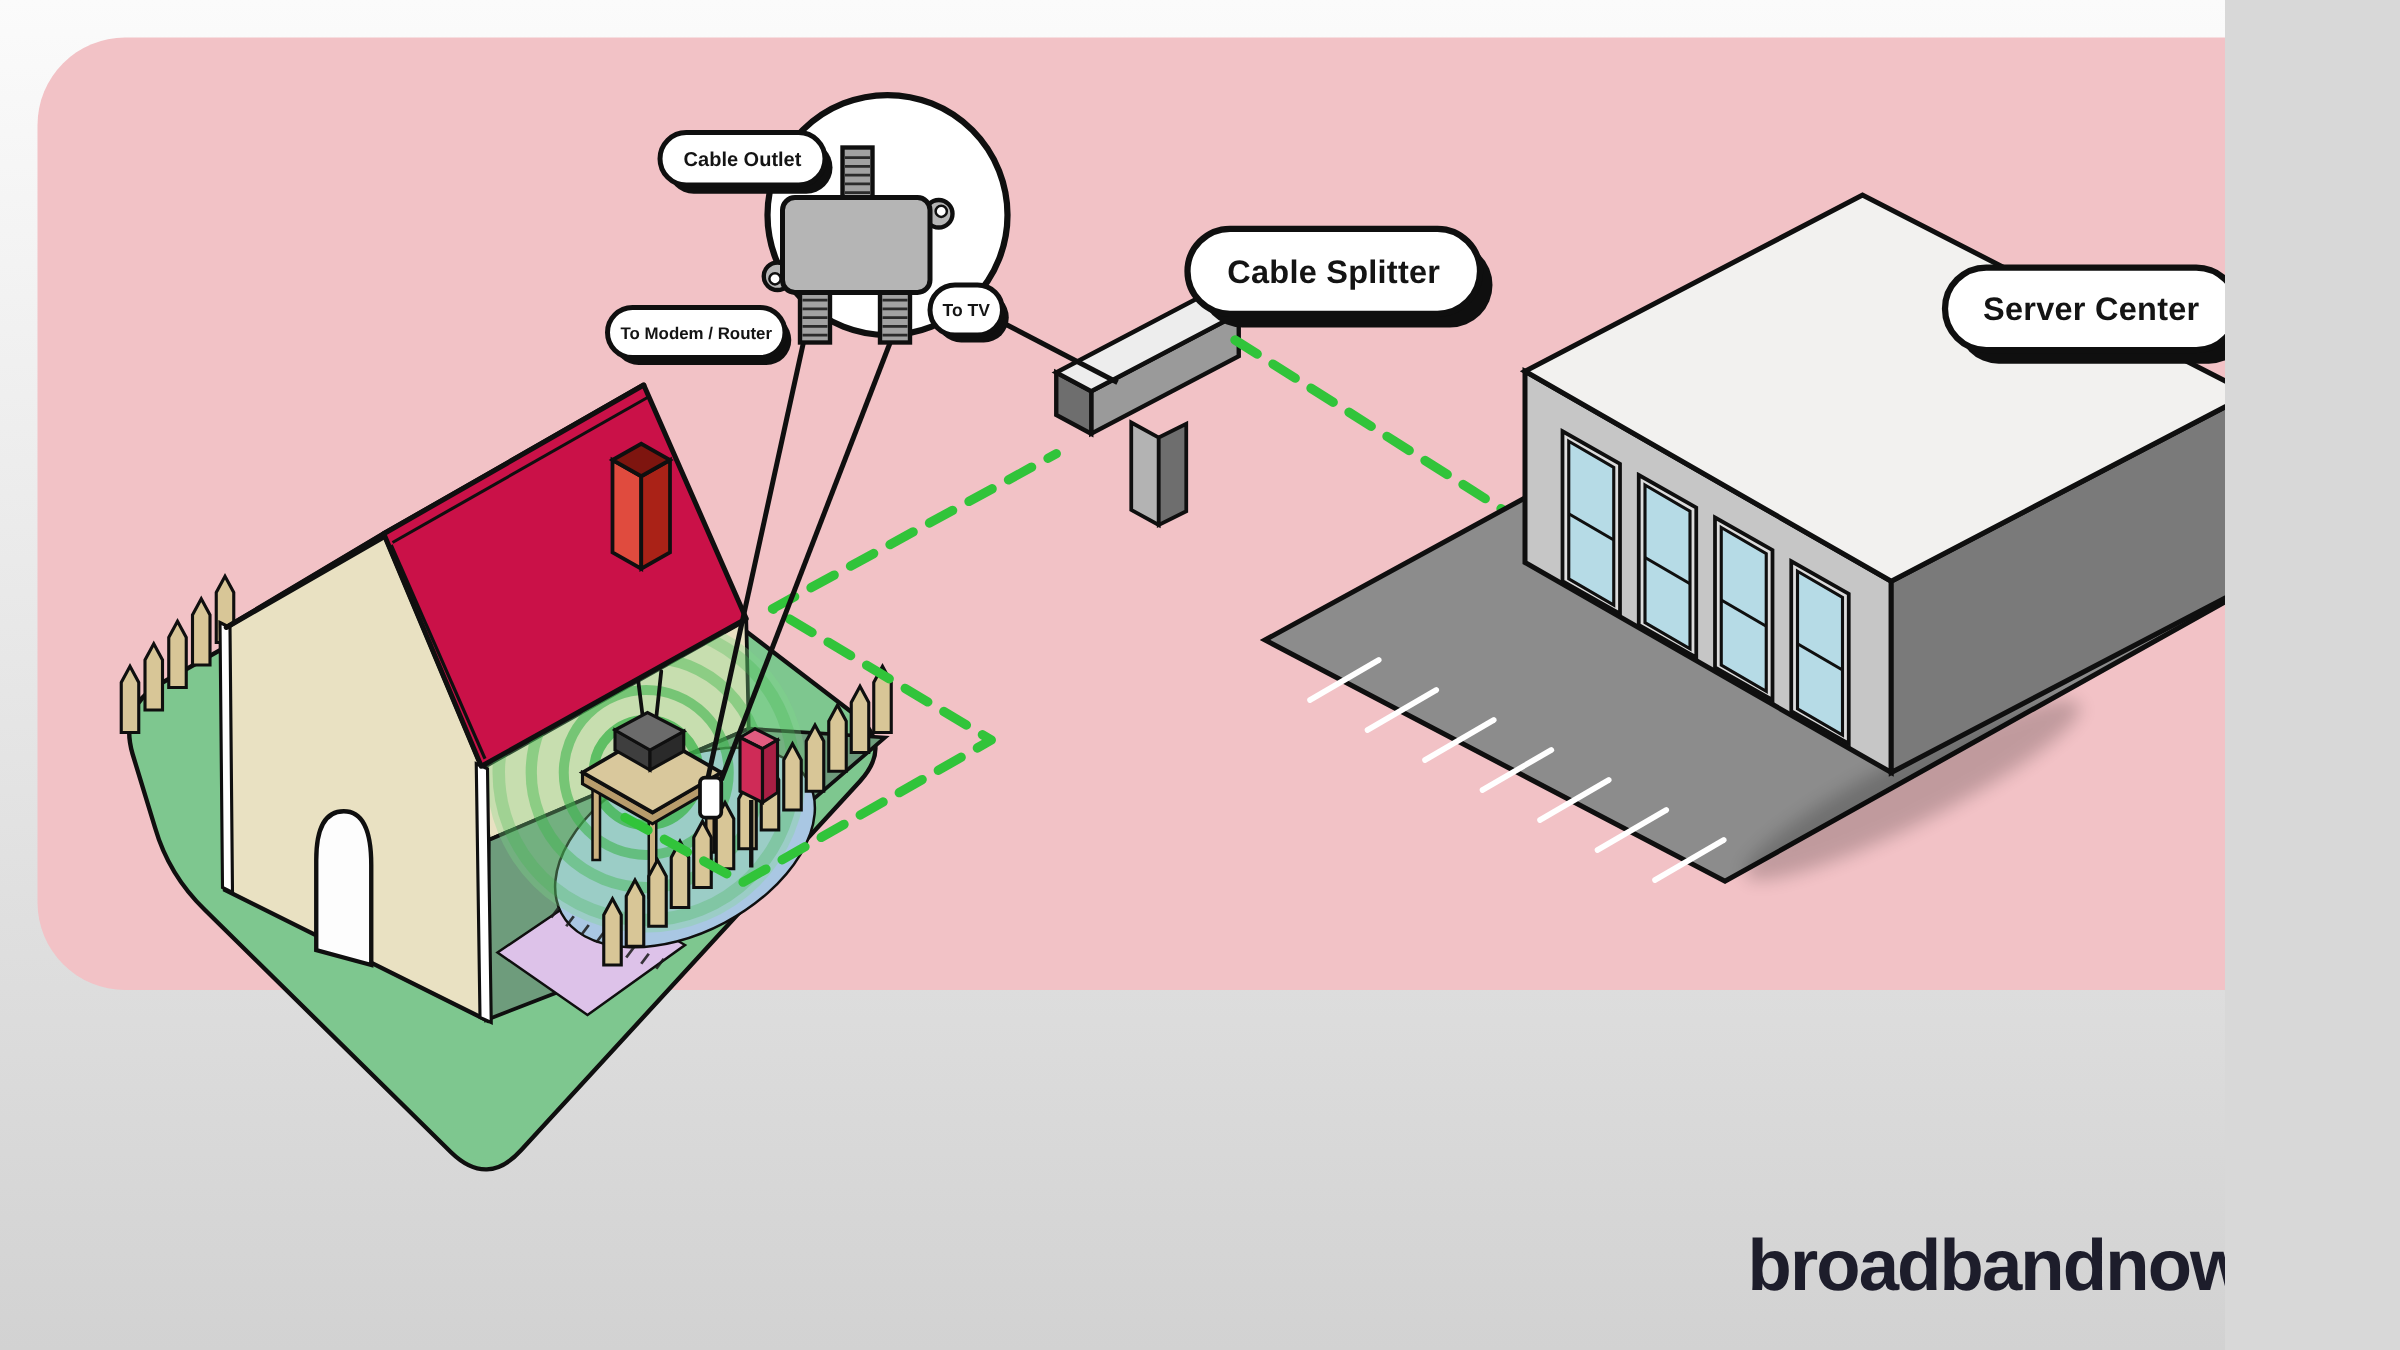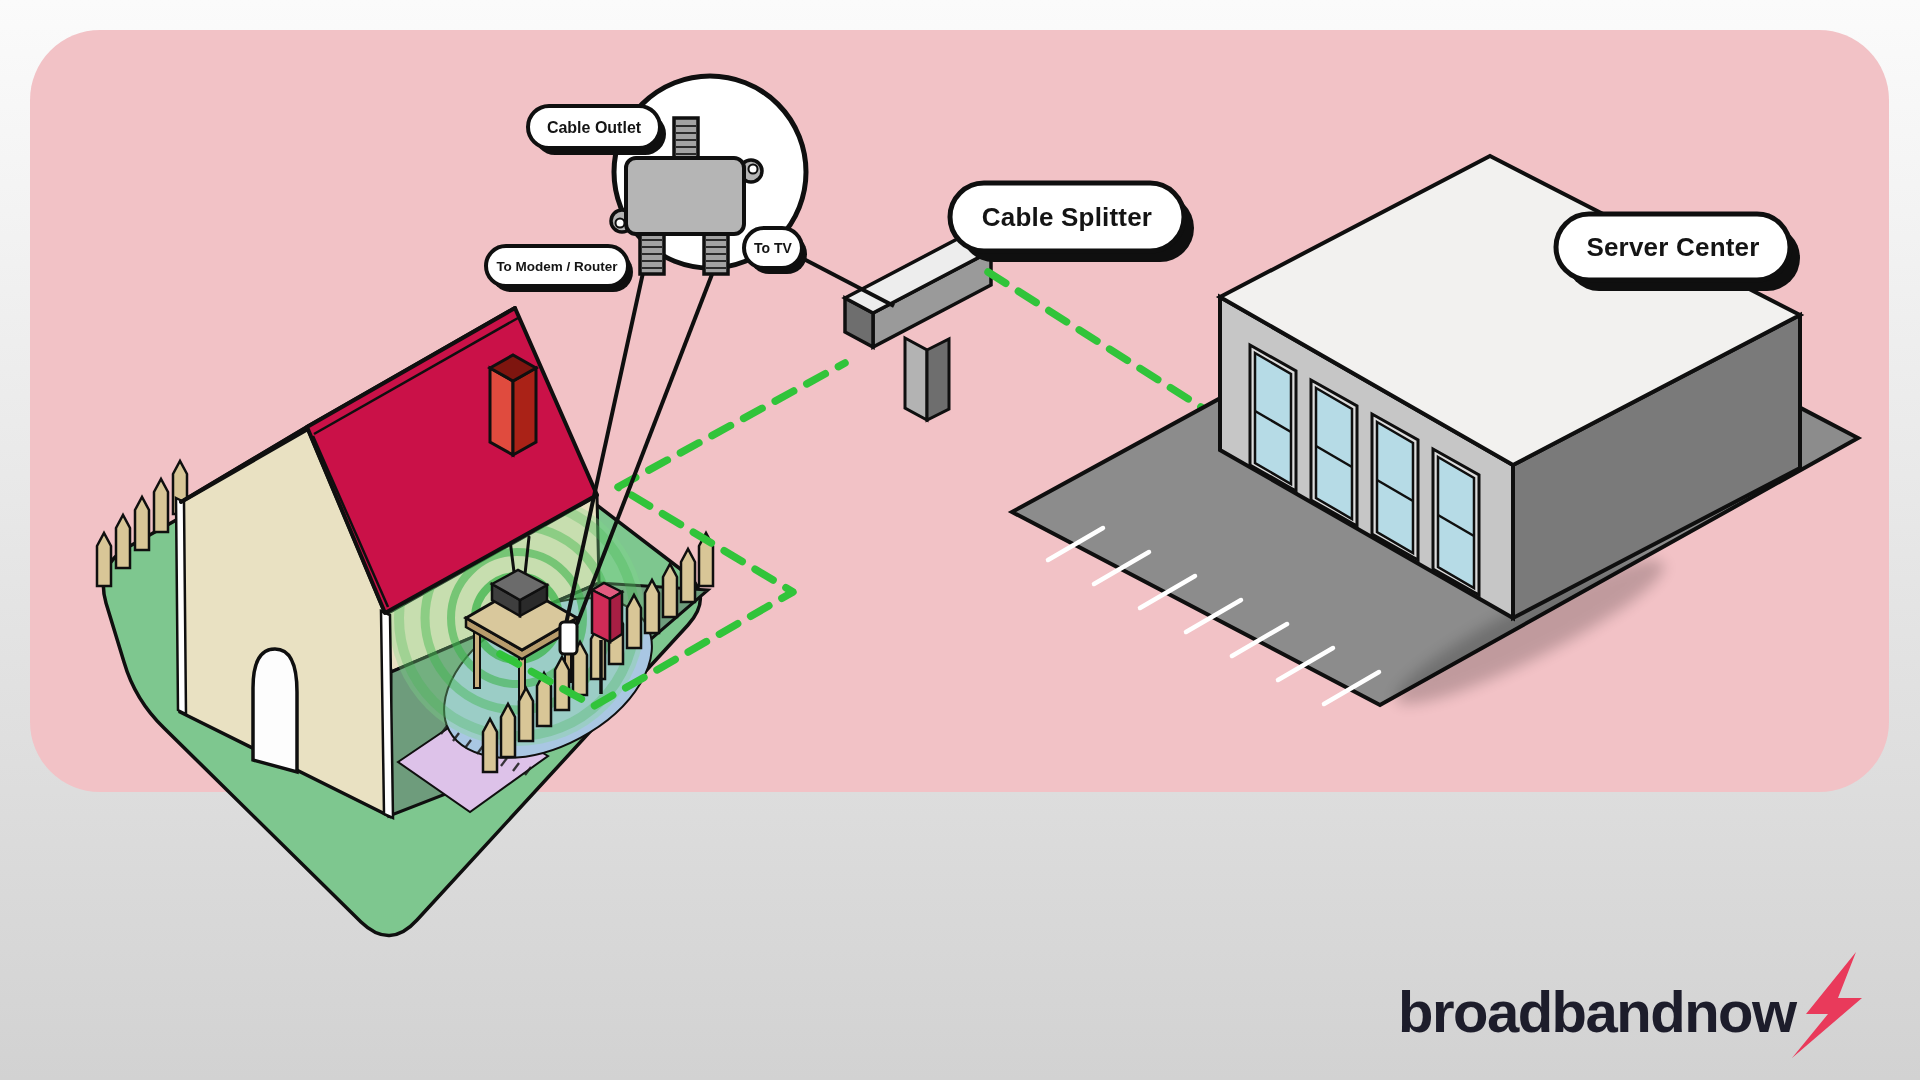--- a/index.html
+++ b/index.html
@@ -1,16 +1,16 @@
 <!DOCTYPE html>
 <html><head>
 <meta charset="utf-8">
 <style>
   html,body{margin:0;padding:0;background:#d8d8d8;}
-  .stage{position:relative;width:1920px;height:1080px;overflow:hidden;
+  .stage{position:relative;width:1780px;height:1080px;overflow:hidden;
          font-family:"Liberation Sans",sans-serif;}
   svg{display:block}
   text{font-family:"Liberation Sans",sans-serif;font-weight:bold;fill:#141414;}
   .pill-text-xs{font-size:14px;}
   .pill-text-sm{font-size:16px;}
   .pill-text-md{font-size:13.5px;}
   .pill-text-lg{font-size:26px;letter-spacing:.2px;}
   .logo-main{font-size:58px;letter-spacing:-1.5px;fill:#1d1d2b;font-weight:700;}
   .logo-accent{font-weight:800;}
 </style>

